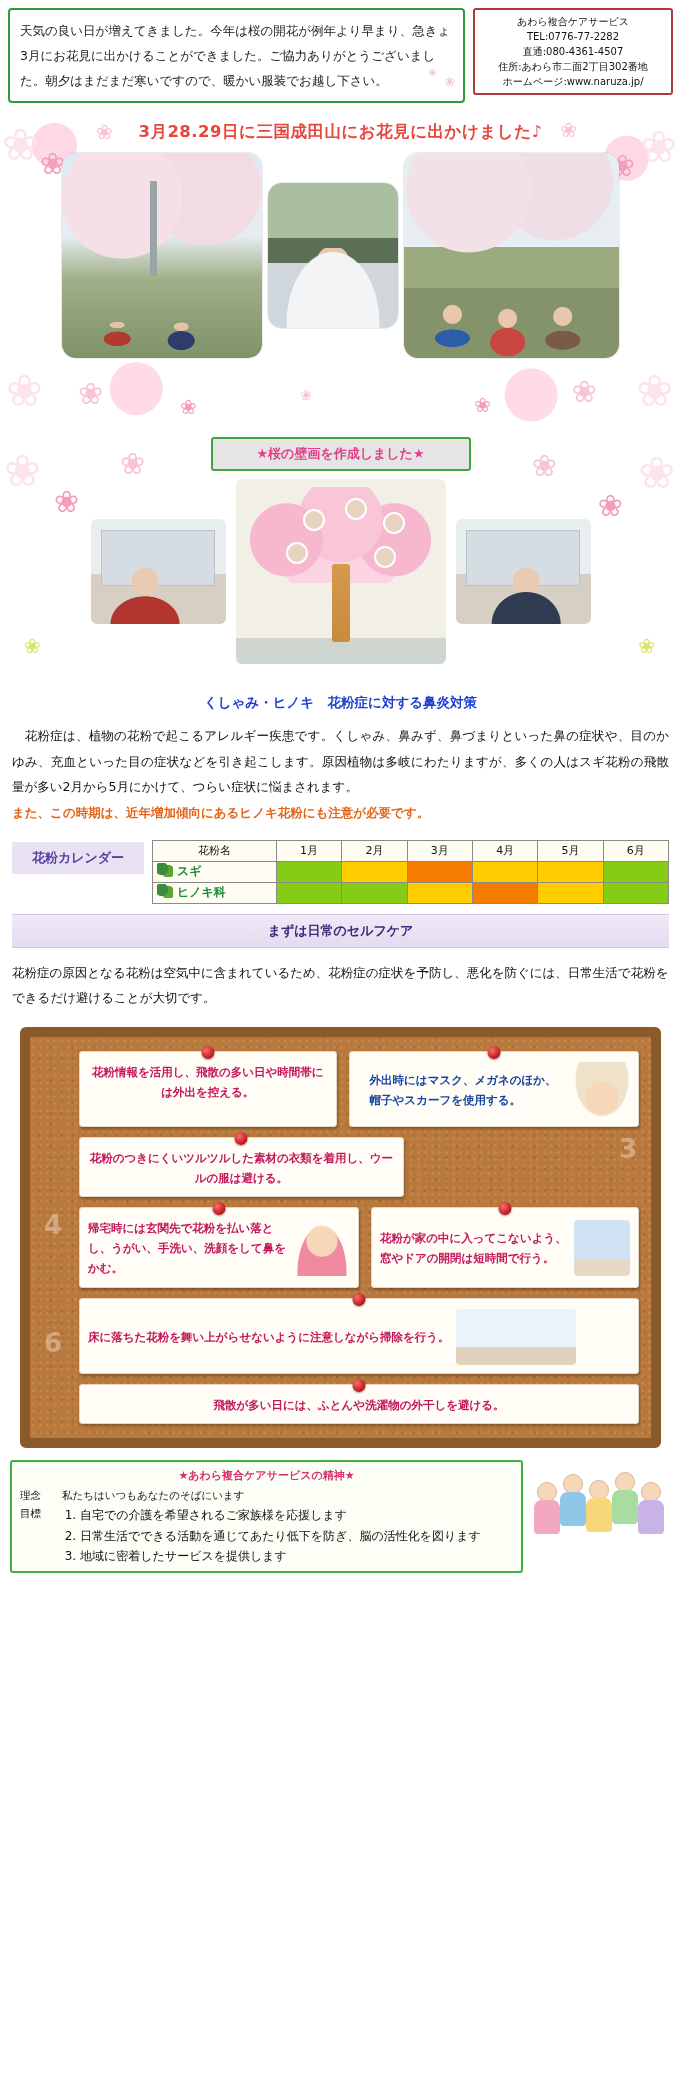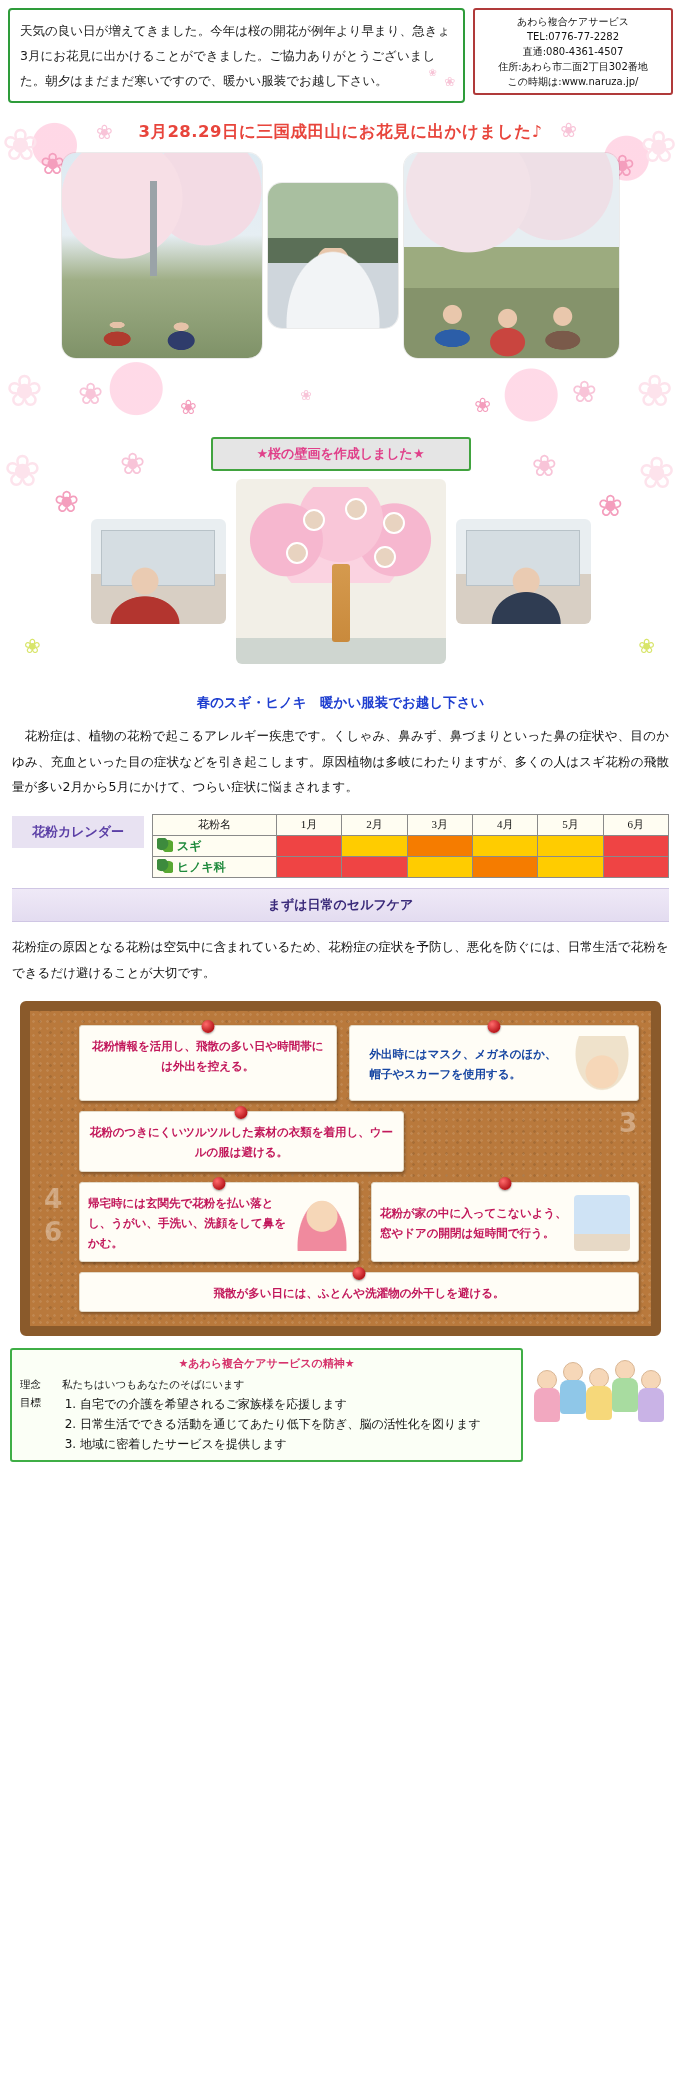--- a/index.html
+++ b/index.html
@@ -288,23 +288,22 @@
     color: #5b3fa6;
     font-weight: bold;
     font-size: 13px;
     text-align: center;
     padding: 6px 2px;
     margin-top: 2px;
   }
   table.pollen {
     border-collapse: collapse;
     flex: 1 1 auto;
-    background: #ef4444;
+    background: #84cc16;
     font-size: 11px;
-    font-family: Liberation Serif, serif;
   }
   table.pollen th, table.pollen td {
     border: 1px solid #8a8a8a;
     height: 21px;
     padding: 0 3px;
     text-align: center;
     font-weight: normal;
   }
   table.pollen thead th { background:#fffdf2; color:#111; }
   table.pollen th.name-col { width: 110px; text-align:center; }
@@ -459,21 +458,21 @@
       <span class="petal" style="right:8px;bottom:6px;">❀</span>
       <span class="petal" style="right:26px;bottom:18px;font-size:10px;">❀</span>
       <span>天気の良い日が増えてきました。今年は桜の開花が例年より早まり、急きょ3月にお花見に出かけることができました。ご協力ありがとうございました。朝夕はまだまだ寒いですので、暖かい服装でお越し下さい。</span>
     </div>
     <div class="masthead">
       <div class="masthead-contact">
         <div>あわら複合ケアサービス</div>
         <div>TEL:0776-77-2282</div>
         <div>直通:080-4361-4507</div>
         <div>住所:あわら市二面2丁目302番地</div>
-        <div>この時期は:www.naruza.jp/</div>
+        <div>ホームページ:www.naruza.jp/</div>
       </div>
     </div>
   </div>
 
   <div class="sakura-section">
     <div class="blossoms">
       <span class="blossom xl pale" style="left:2px;top:4px;">❀</span>
       <span class="blossom lg deep" style="left:40px;top:34px;">❀</span>
       <span class="blossom md" style="left:96px;top:10px;">❀</span>
       <span class="blossom xl pale" style="right:4px;top:6px;">❀</span>
@@ -523,24 +522,25 @@
         <div class="ph-dot" style="left:52%;top:10%;"></div>
         <div class="ph-dot" style="left:70%;top:18%;"></div>
         <div class="ph-dot" style="left:24%;top:34%;"></div>
         <div class="ph-dot" style="left:66%;top:36%;"></div>
       </div>
       <div class="wa-side right"></div>
     </div>
   </div>
 
   <div class="article">
-    <div class="article-title">春のスギ・ヒノキ　暖かい服装でお越し下さい</div>
+    <div class="article-title">くしゃみ・ヒノキ　花粉症に対する鼻炎対策</div>
     <div class="article-body">
       <span>　花粉症は、植物の花粉で起こるアレルギー疾患です。くしゃみ、鼻みず、鼻づまりといった鼻の症状や、目のかゆみ、充血といった目の症状などを引き起こします。原因植物は多岐にわたりますが、多くの人はスギ花粉の飛散量が多い2月から5月にかけて、つらい症状に悩まされます。</span>
       <br>
+      <span class="em-orange">また、この時期は、近年増加傾向にあるヒノキ花粉にも注意が必要です。</span>
     </div>
 
     <div class="calendar-wrap">
       <div class="calendar-label">花粉カレンダー</div>
       <table class="pollen">
         <thead>
           <tr>
             <th class="name-col">花粉名</th>
             <th class="mon">1月</th>
             <th class="mon">2月</th>
@@ -614,20 +614,27 @@
           <span>帰宅時には玄関先で花粉を払い落とし、うがい、手洗い、洗顔をして鼻をかむ。</span>
           <span class="card-art art-wash"></span>
         </div>
         <div class="card card-with-art" style="flex:1 1 auto;">
           <span class="pin"></span>
           <span>花粉が家の中に入ってこないよう、窓やドアの開閉は短時間で行う。</span>
           <span class="card-art art-window"></span>
         </div>
       </div>
 
+      <div class="tip-row">
+        <div class="card card-with-art wide">
+          <span class="pin"></span>
+          <span>床に落ちた花粉を舞い上がらせないように注意しながら掃除を行う。</span>
+          <span class="card-art art-clean" style="flex:0 0 120px;"></span>
+        </div>
+      </div>
 
       <div class="tip-row">
         <div class="card wide">
           <span class="pin"></span>
           <span>飛散が多い日には、ふとんや洗濯物の外干しを避ける。</span>
         </div>
       </div>
 
     </div>
   </div>

